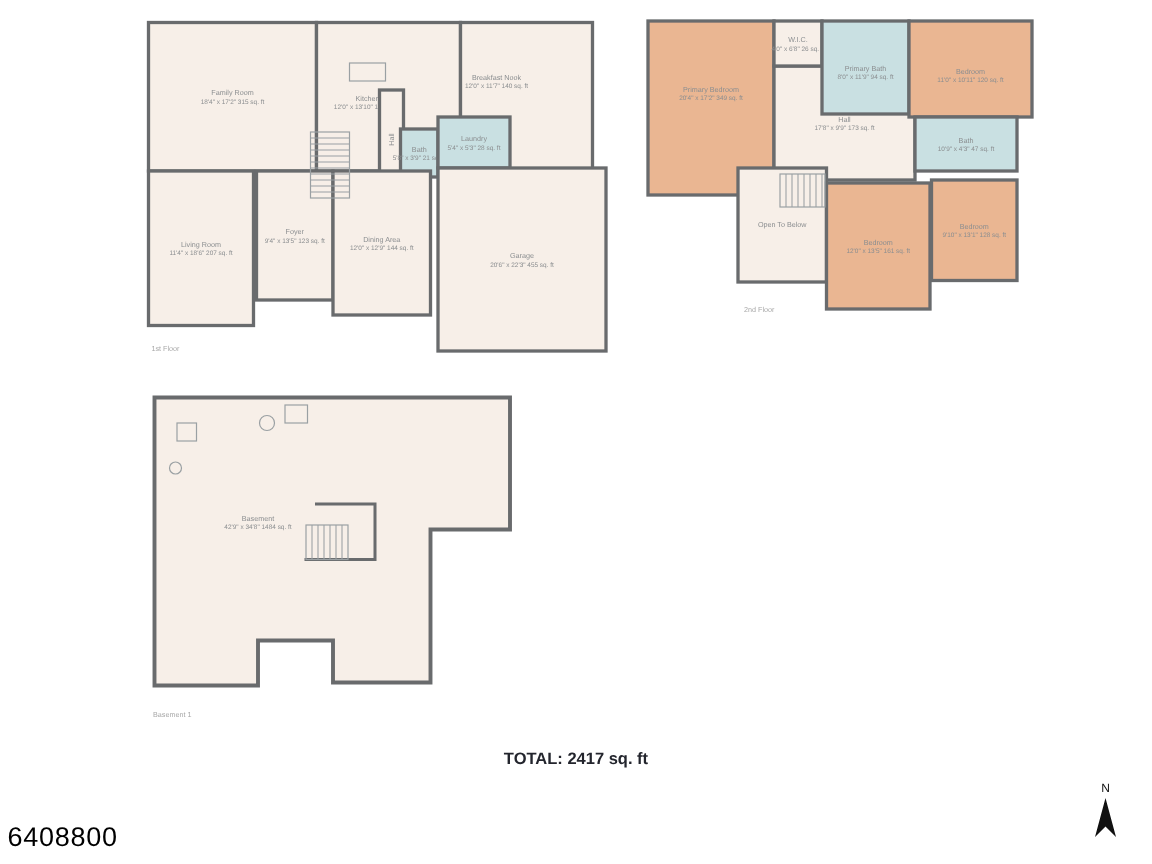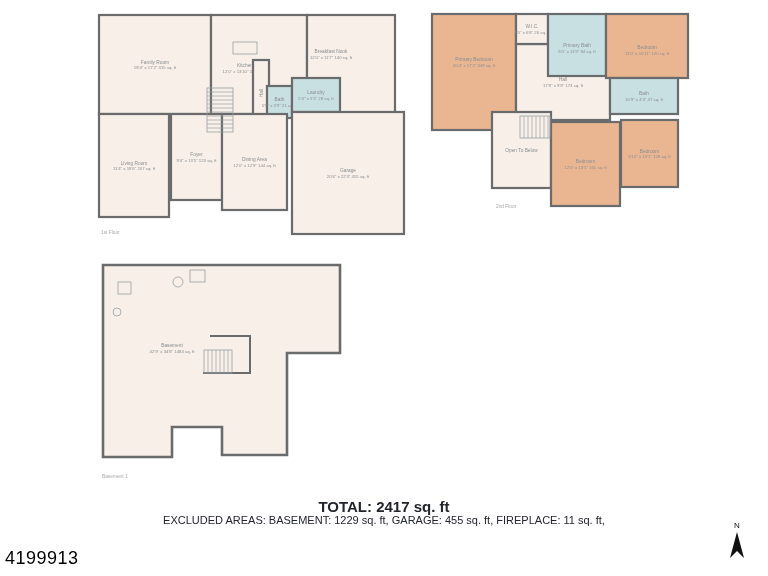--- a/index.html
+++ b/index.html
@@ -2,21 +2,21 @@
 <html><head>
 <meta charset="utf-8">
 <style>
   html,body{margin:0;padding:0;background:#ffffff;}
   .canvas{position:relative;width:768px;height:576px;background:#ffffff;overflow:hidden;
           font-family:"Liberation Sans",sans-serif;}
   .floor{position:absolute;}
   svg text{font-family:"Liberation Sans",sans-serif;}
   .summary{position:absolute;top:500px;left:0;width:768px;text-align:center;
            color:#23252d;font-size:11px;line-height:13.5px;}
-  .summary .s1{font-weight:bold;font-size:15px;}
+  .summary .s1{font-weight:bold;font-size:11px;}
   .mls{position:absolute;left:5px;top:548px;font-size:18px;color:#000000;letter-spacing:0.5px;}
   .compass{position:absolute;left:725px;top:521px;width:24px;text-align:center;color:#111;}
   .compass .n{font-size:8px;line-height:9px;}
 </style>
 </head>
 <body>
 
 <div class="canvas">
 
   <div class="floor" style="left:95px;top:12px"><svg width="322" height="230">
@@ -160,24 +160,23 @@
         </g>
         <rect x="20" y="24" width="13" height="12" fill="none" stroke="#9aa0a3" stroke-width="0.8"></rect>
         <rect x="92" y="12" width="15" height="12" fill="none" stroke="#9aa0a3" stroke-width="0.8"></rect>
         <circle cx="80" cy="24" r="5" fill="none" stroke="#9aa0a3" stroke-width="0.8"></circle>
         <circle cx="19" cy="54" r="4" fill="none" stroke="#9aa0a3" stroke-width="0.8"></circle>
         <text x="4" y="220" font-size="4.8" fill="#a8a8a8">Basement 1</text>
       </svg></div>
 
   <div class="summary">
     <div class="s1">TOTAL: 2417 sq. ft</div>
-    <div>EXCLUDED AREAS: BASEMENT: 1229 sq. ft, GARAGE: 455 sq. ft, FIREPLACE: 11 sq. ft,</div>
   </div>
 
-  <div class="mls">4199913</div>
+  <div class="mls">6408800</div>
 
   <div class="compass">
     <div class="n">N</div>
     <svg width="24" height="30">
       <polygon points="12,2 19,28 12,21 5,28" fill="#111111"></polygon>
     </svg>
   </div>
 
 </div>
 

